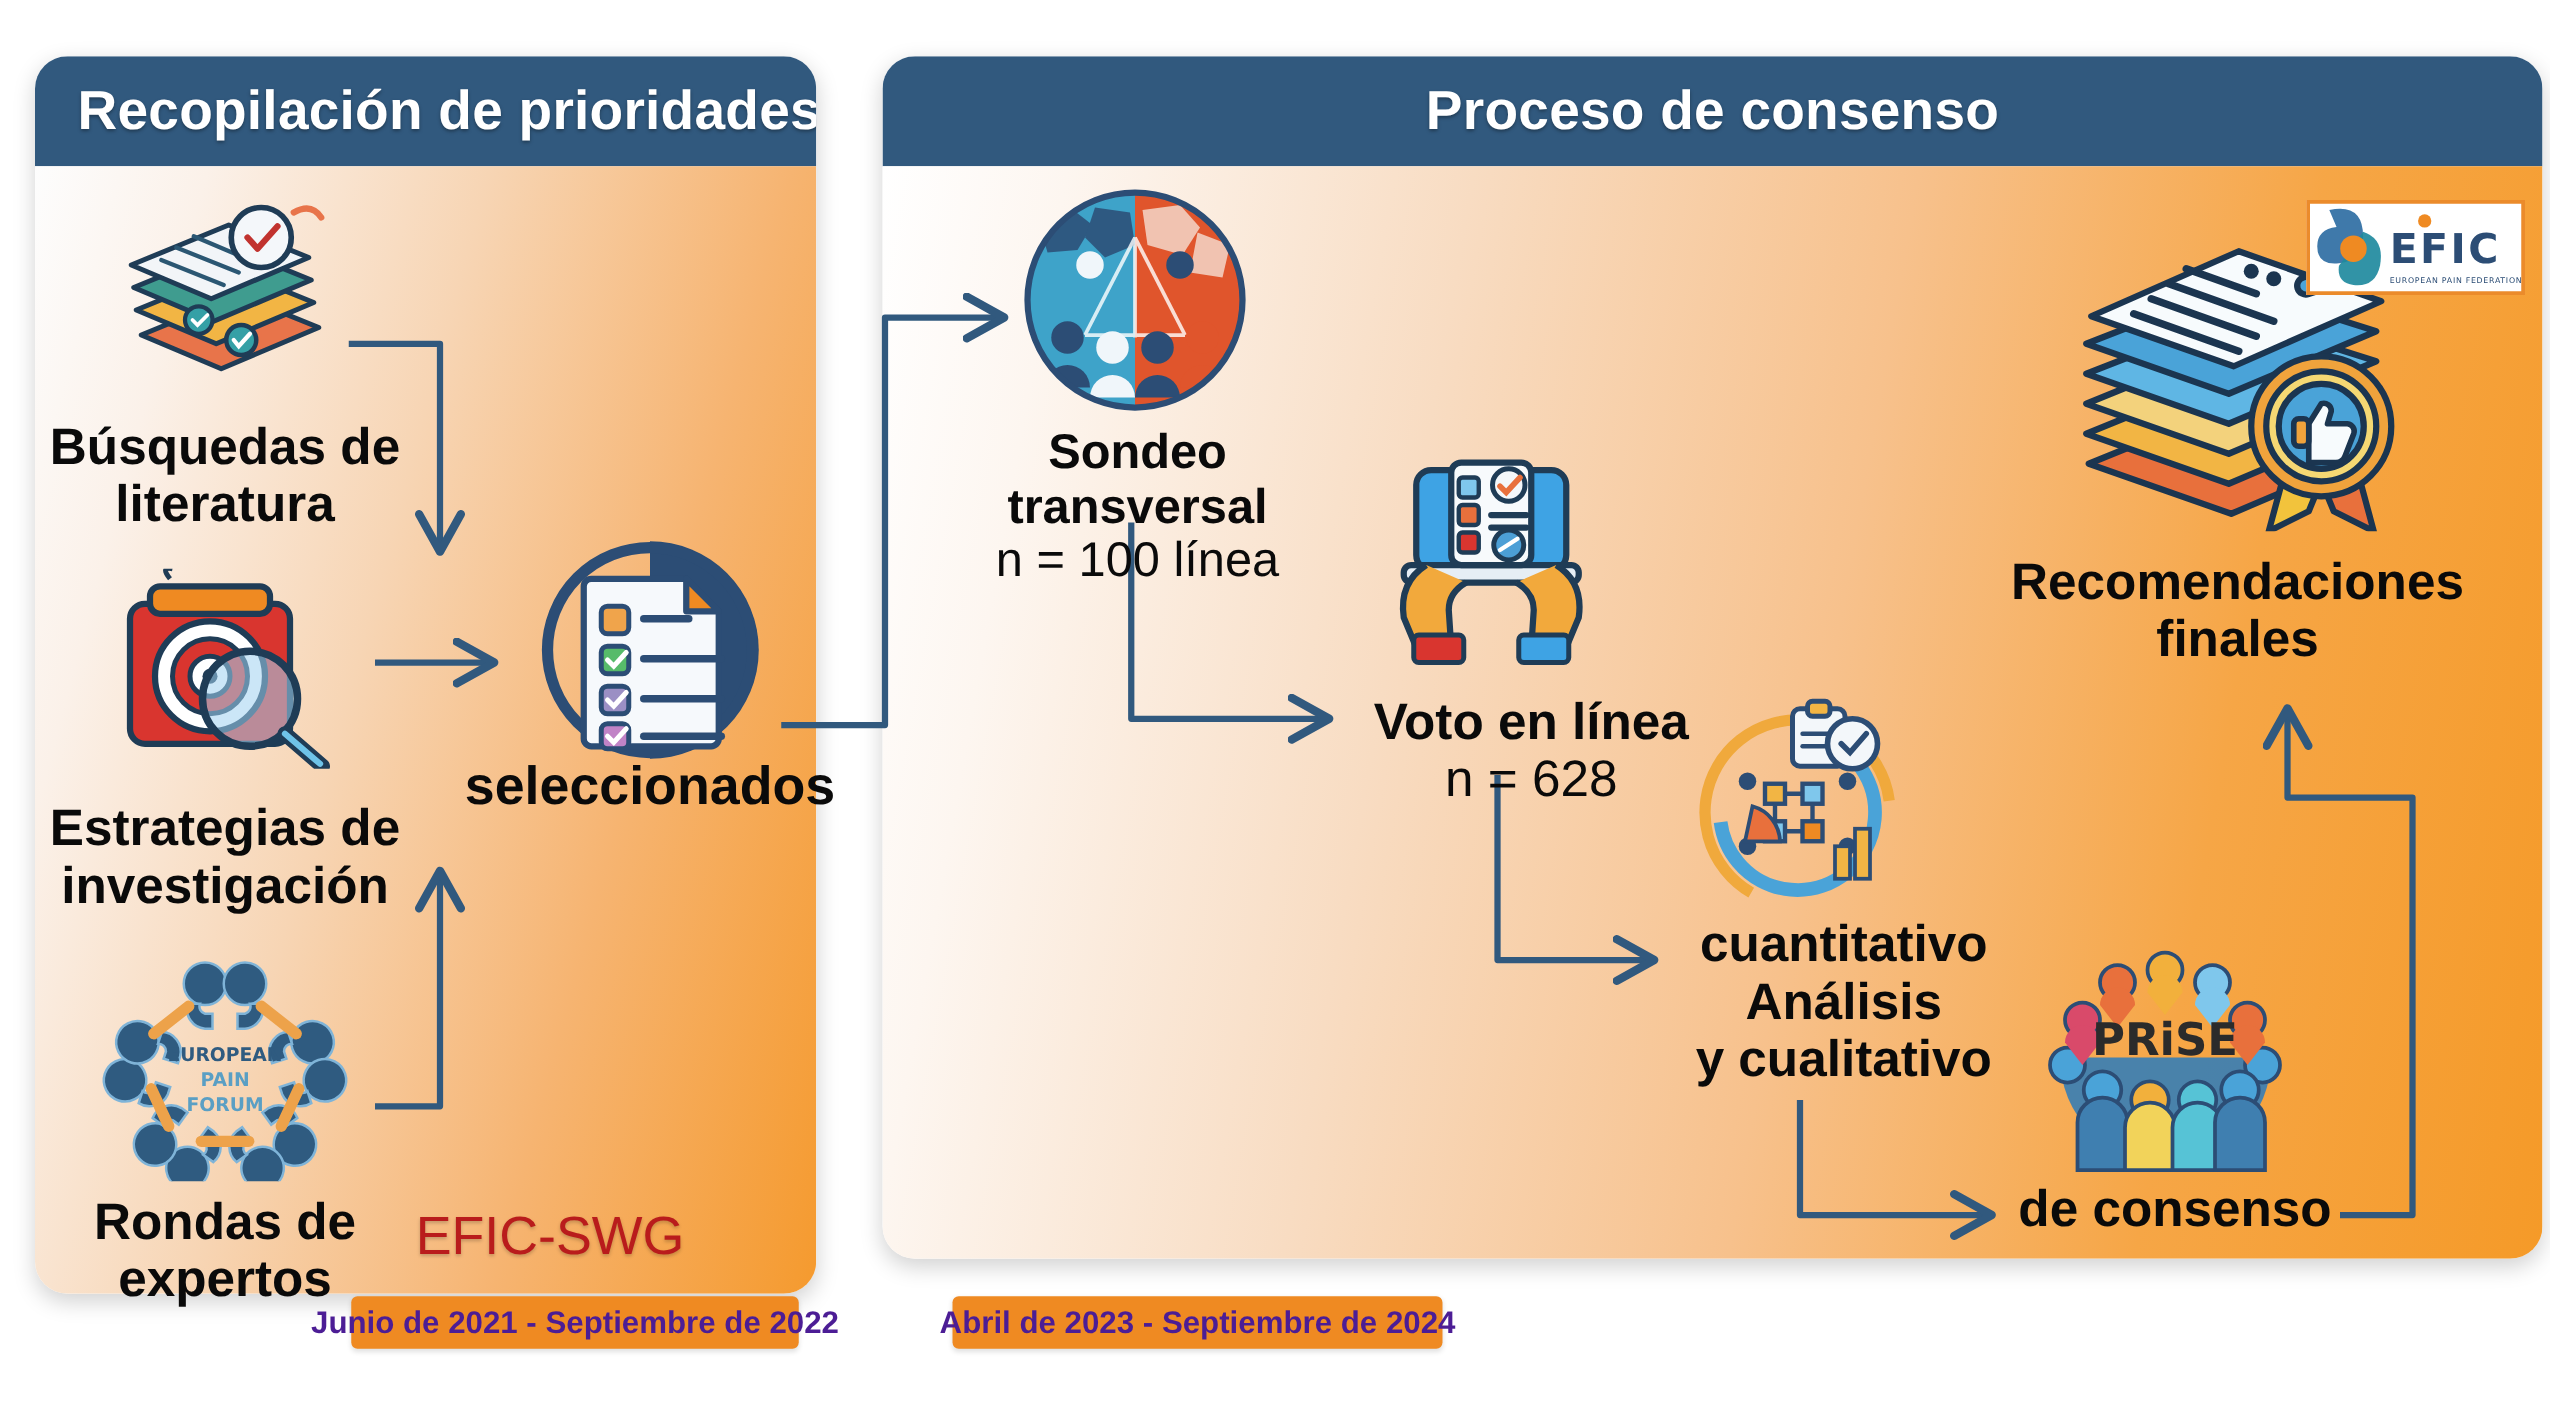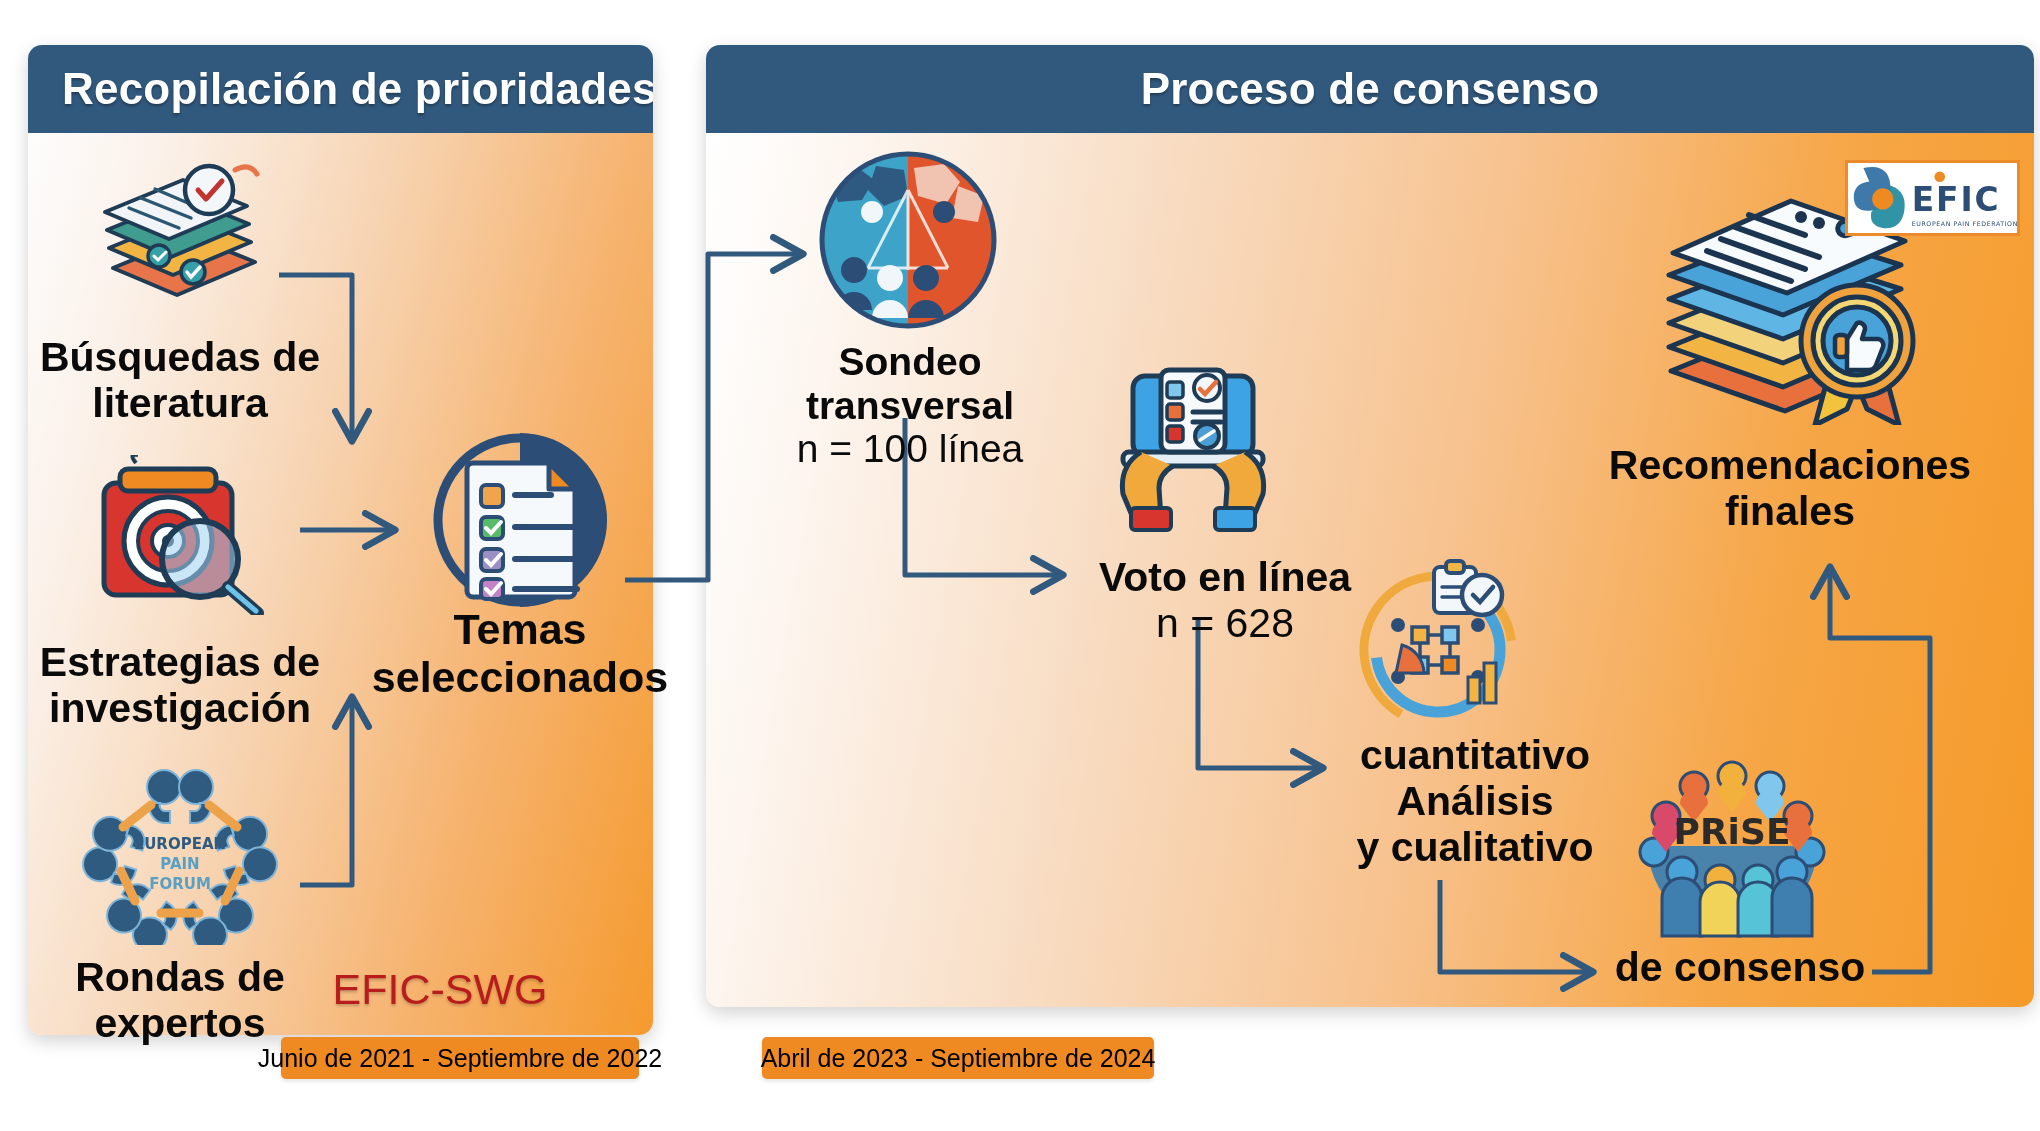--- a/index.html
+++ b/index.html
@@ -2,21 +2,21 @@
 <html><head>
 <meta charset="utf-8">
 <style>
   html,body{margin:0;padding:0;background:#ffffff;}
   body{width:2040px;height:1131px;position:relative;overflow:hidden;
        font-family:"Liberation Sans","DejaVu Sans",sans-serif;}
 
   .stage{position:absolute;left:0;top:0;width:2040px;height:1131px;}
 
   
-  .panel{position:absolute;border-radius:14px;overflow:hidden;
+  .panel{position:absolute;border-radius:26px;overflow:hidden;
          box-shadow:0 6px 18px rgba(0,0,0,.18);}
   .panel-head{position:absolute;left:0;top:0;width:100%;height:88px;
               background:#31597e;display:flex;align-items:center;}
   .panel-head.center{justify-content:center;}
   .panel-head.left{justify-content:flex-start;padding-left:34px;box-sizing:border-box;}
   .panel-title{color:#ffffff;font-weight:bold;font-size:44px;letter-spacing:.2px;
                text-shadow:0 2px 3px rgba(0,0,0,.35);white-space:nowrap;}
   .panel-body{position:absolute;left:0;top:88px;right:0;bottom:0;}
 
   #panel-left{left:28px;top:45px;width:625px;height:990px;}
@@ -26,23 +26,23 @@
   #panel-right .panel-body{
       background:linear-gradient(100deg,#ffffff 0%,#fdf6f0 10%,#f8dcc2 32%,#f7c18c 56%,#f6a646 78%,#f59a28 100%);}
 
   
   .lbl{position:absolute;text-align:center;color:#0a0a0a;line-height:1.12;}
   .lbl b,.lbl .b{font-weight:bold;display:block;}
   .lbl .sub{font-weight:normal;display:block;}
   .lbl-white{color:#b91c1c;font-weight:normal;text-shadow:0 2px 3px rgba(0,0,0,.22);}
 
   
-  .chip{position:absolute;background:#ef8a22;border-radius:5px;color:#000000;
+  .chip{position:absolute;background:#ef8a22;border-radius:5px;color:#4c1d95;
         display:flex;align-items:center;justify-content:center;
-        font-size:25px;white-space:nowrap;box-shadow:0 2px 4px rgba(0,0,0,.12);}
+        font-size:25px;white-space:nowrap;box-shadow:0 2px 4px rgba(0,0,0,.12);font-weight:bold;}
 
   
   .arrows{position:absolute;left:0;top:0;width:2040px;height:1131px;pointer-events:none;}
 
   
   .icon{position:absolute;}
   .efic-box{position:absolute;background:#ffffff;border:3px solid #eb8b2b;
             box-sizing:border-box;display:flex;align-items:center;}
 </style>
 </head>
@@ -387,21 +387,20 @@
     <b>Estrategias de</b>
     <b>investigación</b>
   </div>
 
   <div class="lbl" style="left:30px;top:955px;width:300px;font-size:41px;">
     <b>Rondas de</b>
     <b>expertos</b>
   </div>
 
   <div class="lbl" style="left:350px;top:605px;width:340px;font-size:43px;">
-    <b>Temas</b>
     <b>seleccionados</b>
   </div>
 
   <div class="lbl lbl-white" style="left:290px;top:965px;width:300px;font-size:43px;">
     <span>EFIC-SWG</span>
   </div>
 
   <div class="chip" style="left:281px;top:1037px;width:358px;height:42px;">
     <span>Junio de 2021 - Septiembre de 2022</span>
   </div>

